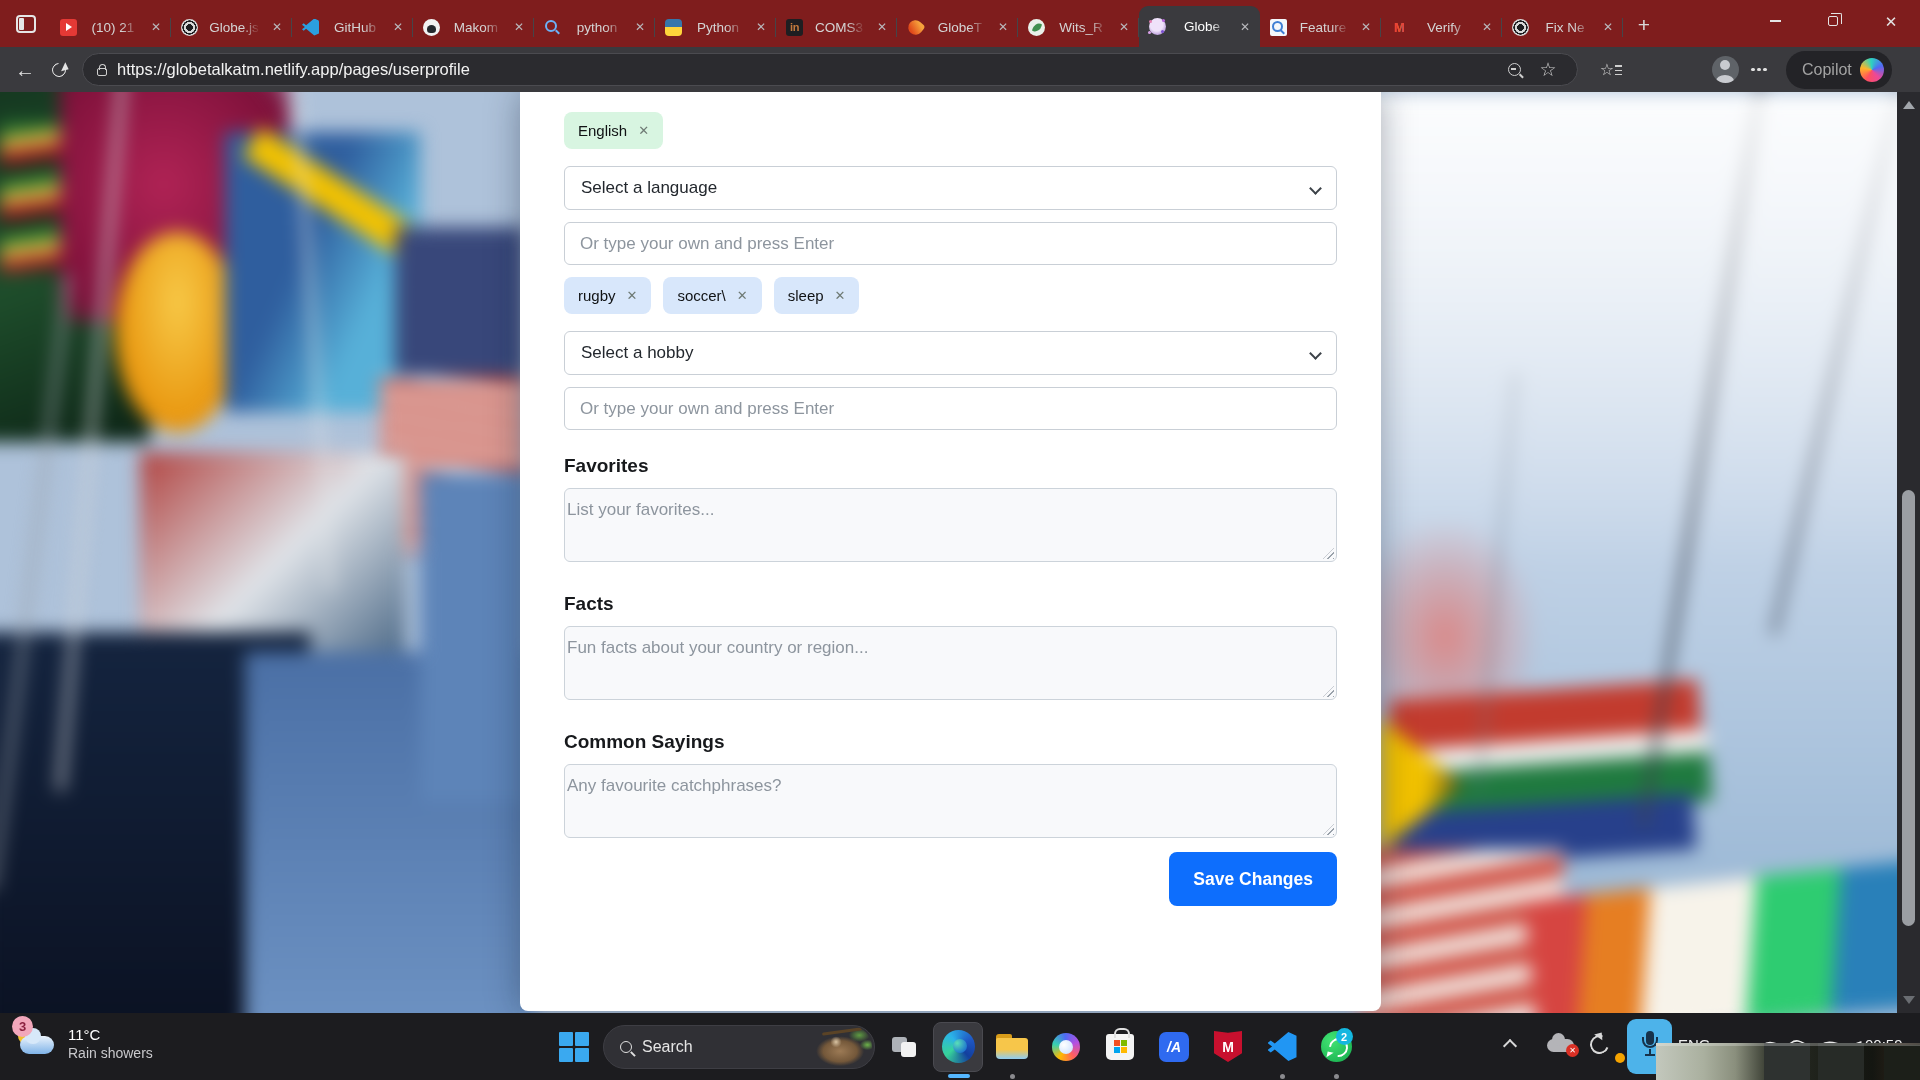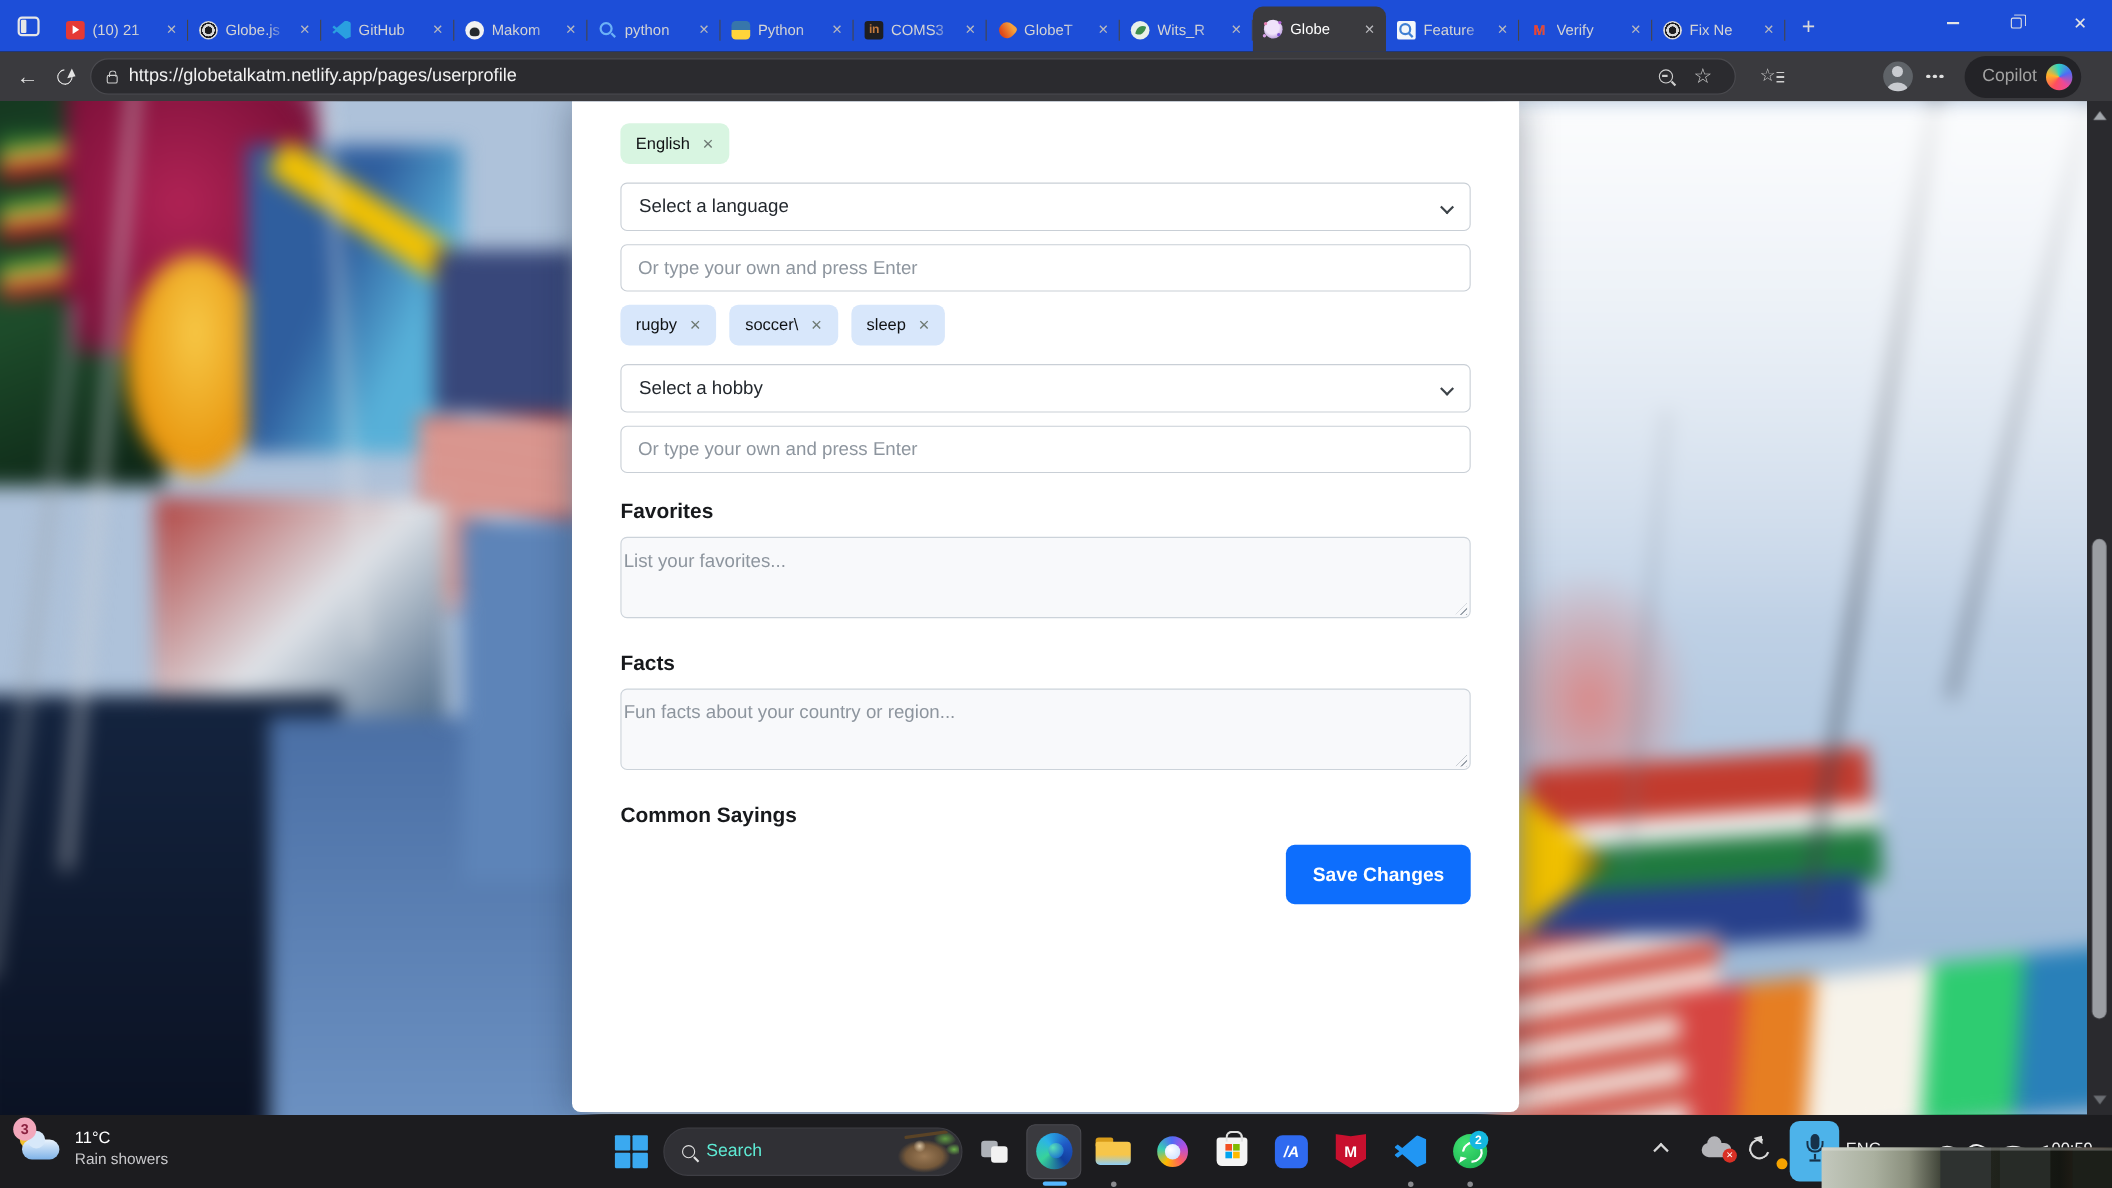--- a/index.html
+++ b/index.html
@@ -2,21 +2,21 @@
 <html><head>
 <meta charset="utf-8">
 <style>
   * { box-sizing: border-box; margin: 0; padding: 0; }
   html,body { width:1920px; height:1080px; overflow:hidden; background:#000;
     font-family:"Liberation Sans","DejaVu Sans",sans-serif; }
   #root { position:relative; width:1920px; height:1080px; overflow:hidden; }
 
   
   .tabbar { position:absolute; top:0; left:0; width:1920px; height:47px;
-    background:#1d4ed8; display:flex; align-items:flex-end; }
+    background:#7f1d1d; display:flex; align-items:flex-end;text-align:center; }
   .tab-actions-btn { width:40px; height:40px; margin:0 4px 3px 6px; display:flex;
     align-items:center; justify-content:center; border-radius:6px; flex:none; }
   .tab-actions-glyph { width:20px; height:18px; border:2px solid #e6e6e6; border-radius:4px; position:relative; }
   .tab-actions-glyph::before { content:""; position:absolute; left:1px; top:1px; bottom:1px; width:5px;
     background:#e6e6e6; border-radius:1px; }
   .tabs { display:flex; align-items:flex-end; height:47px; }
   .tab { width:121px; height:40px; margin-bottom:0; display:flex; align-items:center;
     padding:0 8px 0 10px; gap:7px; position:relative; color:#d4d4d4; cursor:default; }
   .tab:not(.active)::after { content:""; position:absolute; right:0; top:11px; height:19px; width:1px; background:#454549; }
   .tab.active { background:#3a3a3e; border-radius:9px 9px 0 0; height:41px; color:#ffffff; }
@@ -174,21 +174,21 @@
   .tb-center { position:absolute; left:549px; top:0; height:67px; display:flex; align-items:center; gap:4px; }
   .tb-cell { width:50px; height:50px; display:flex; align-items:center; justify-content:center;
     position:relative; border-radius:8px; flex:none; }
   .start-glyph { width:30px; height:30px; display:grid; grid-template-columns:14px 14px; grid-template-rows:14px 14px; gap:2px; }
   .start-glyph span { background:#3aa9f0; border-radius:1px; }
   .search-pill { width:272px; height:44px; background:#303035; border:1px solid #3e3e44; border-radius:22px;
     display:flex; align-items:center; padding:0 2px 0 16px; gap:10px; flex:none; position:relative; }
   .search-glyph { width:12px; height:12px; border:1.8px solid #e0e0e0; border-radius:50%; position:relative; flex:none; }
   .search-glyph::after { content:""; position:absolute; right:-5px; bottom:-3px; width:6px; height:1.8px;
     background:#e0e0e0; transform:rotate(45deg); }
-  .search-label { color:#5eead4; font-size:16px; flex:1; }
+  .search-label { color:#e5e5e5; font-size:16px; flex:1; }
   .sloth { width:58px; height:42px; border-radius:0 21px 21px 0; position:relative; overflow:hidden; flex:none;
     background:
       radial-gradient(ellipse 14px 9px at 78% 22%, #5f9c42 0%, rgba(95,156,66,0) 75%),
       radial-gradient(ellipse 10px 7px at 92% 45%, #6db34a 0%, rgba(109,179,74,0) 75%),
       radial-gradient(circle 7px at 38% 38%, #d9c4a3 0%, rgba(217,196,163,0) 80%),
       radial-gradient(ellipse 24px 15px at 45% 60%, #9c7a55 0%, #74583a 70%, rgba(116,88,58,0) 100%);
   }
   .sloth::before { content:""; position:absolute; left:8px; top:4px; width:40px; height:3px;
     background:#5a4326; border-radius:2px; transform:rotate(-8deg); }
   .taskview-glyph { width:24px; height:20px; position:relative; }
@@ -461,20 +461,24 @@
           <span class="resize-corner"></span>
         </div>
 
         <div class="field-heading" style="margin-top:30px">Facts</div>
         <div class="ta-wrap">
           <textarea class="textarea" placeholder="Fun facts about your country or region..." style=""></textarea>
           <span class="resize-corner"></span>
         </div>
 
         <div class="field-heading" style="margin-top:30px">Common Sayings</div>
+        <div class="ta-wrap">
+          <textarea class="textarea" placeholder="Any favourite catchphrases?" style=""></textarea>
+          <span class="resize-corner"></span>
+        </div>
 
         <div class="btn-row">
           <button class="save-btn">Save Changes</button>
         </div>
 
       </div>
     </div>
 
     <div class="page-scrollbar">
       <div class="sb-up"></div>

